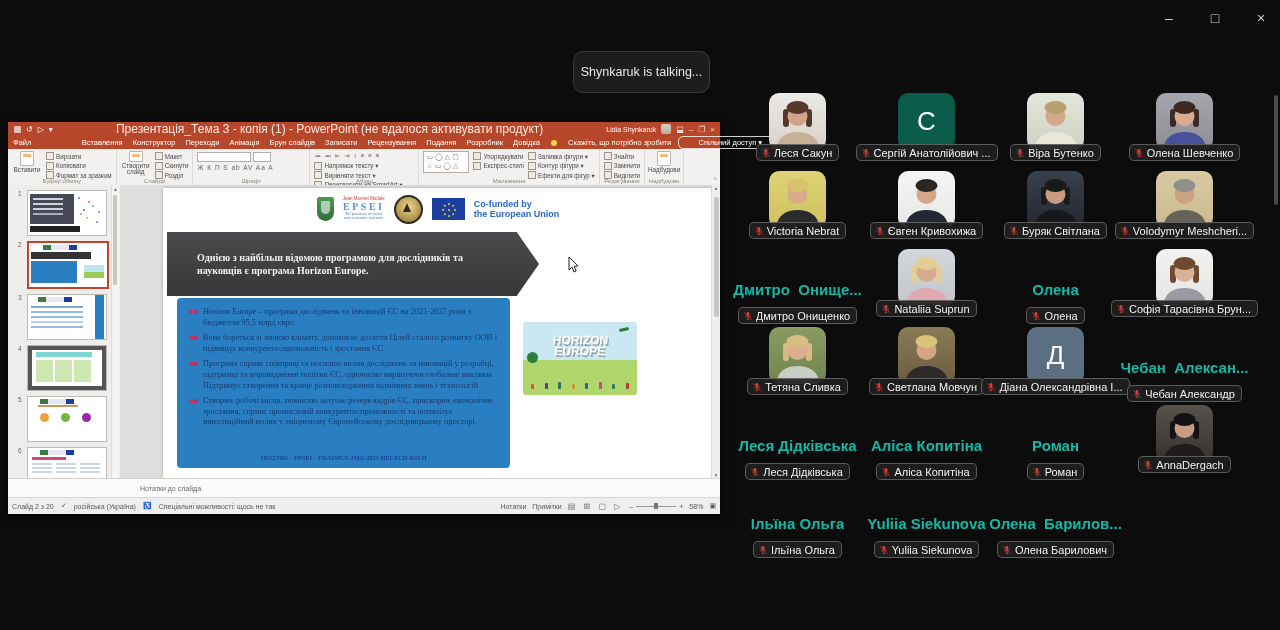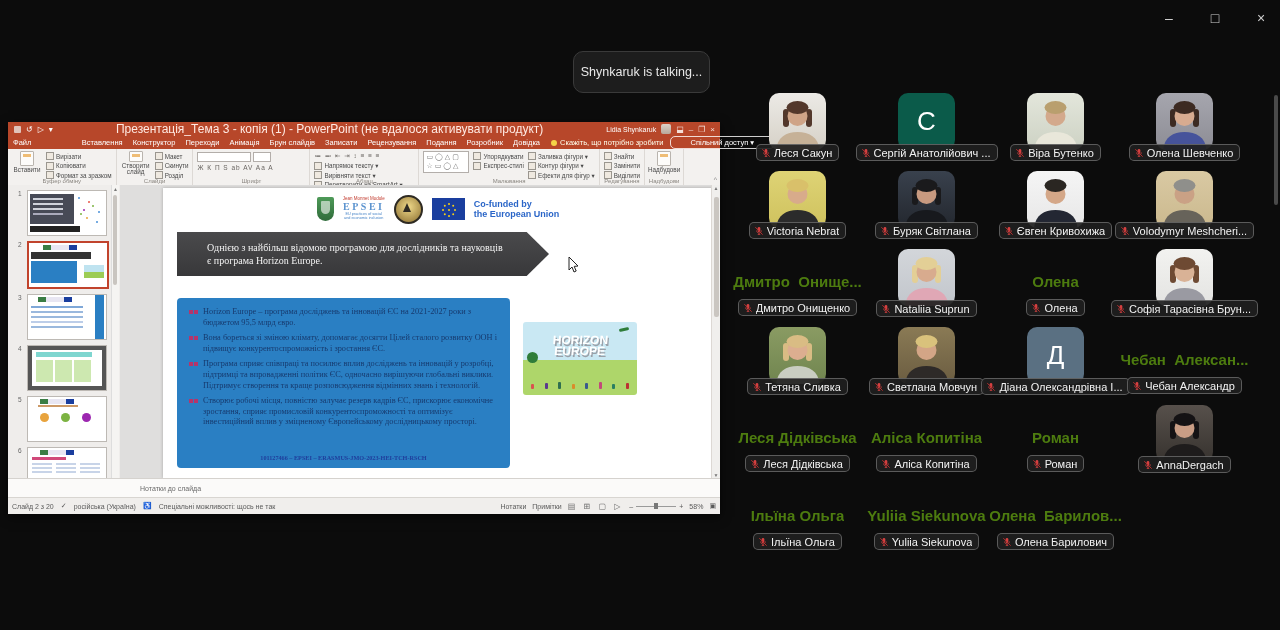--- a/index.html
+++ b/index.html
@@ -21,21 +21,21 @@
   .qat .qi{width:7px;height:7px;background:#e9d9d3;border-radius:1px;opacity:.85;}
   .qat .qg{font-size:8px;line-height:7px;}
   .ttitle{flex:1;text-align:center;font-size:12px;color:#ffe9e2;white-space:nowrap;overflow:hidden;}
   .tright{display:flex;align-items:center;gap:5px;margin-right:5px;font-size:7px;}
   .uava{width:10px;height:10px;border-radius:2px;background:linear-gradient(#ddd2c8,#b8a89a);}
   .tbtn{color:#f3ded7;font-size:8px;}
   .tabs{position:absolute;left:0;top:14px;width:100%;height:13px;background:#b7472a;display:flex;
         align-items:stretch;color:#fff;}
   .tab{padding:0 5px;font-size:7.5px;display:flex;align-items:center;white-space:nowrap;text-align:center;}
   .tab.active{background:#f1efed;color:#b7472a;margin-top:26px;}
-  .tellme{display:flex;align-items:center;gap:3px;padding:0 6px;font-size:7.5px;color:#ffe;white-space:nowrap;}
+  .tellme{display:flex;align-items:center;gap:11px;padding:0 6px;font-size:7.5px;color:#ffe;white-space:nowrap;}
   .bulb{width:6px;height:6px;border-radius:50%;background:#f4d348;}
   .share{margin-left:auto;margin-right:4px;align-self:center;border:1px solid rgba(255,255,255,.8);
          border-radius:5px;padding:1px 20px;font-size:7.5px;color:#fff;white-space:nowrap;}
   
   .ribbon{position:absolute;left:0;top:27px;width:100%;height:36px;background:#f3f1ef;
           border-bottom:1px solid #d2cfcc;display:flex;}
   .rgroup{position:relative;border-right:1px solid #ddd9d5;padding:2px 4px 9px 4px;display:flex;gap:4px;}
   .rcap{position:absolute;left:0;right:0;bottom:1px;text-align:center;font-size:6px;color:#8a8680;white-space:nowrap;}
   .bigbtn{display:flex;flex-direction:column;align-items:center;justify-content:flex-start;gap:1px;width:30px;text-align:center;}
   .bigbtn .bi{width:12px;height:13px;background:#fdfcfa;border:1px solid #b9b4ae;border-radius:1px;position:relative;}
@@ -94,22 +94,22 @@
   .jmblock{text-align:center;line-height:1;}
   .jm1{font-size:4.5px;color:#c23b2e;margin-bottom:1px;}
   .jm2{font-size:10px;color:#5b93cf;letter-spacing:2.5px;font-weight:700;font-family:"Liberation Serif",serif;}
   .jm3{font-size:3.8px;color:#4a86c8;margin-top:1px;}
   .circlogo{width:25px;height:25px;border-radius:50%;background:radial-gradient(circle at 50% 40%,#efd98a,#8a6d2f);border:2.5px solid #2e2a22;position:relative;}
   .circlogo::after{content:"";position:absolute;left:7px;top:6px;width:0;height:0;border-left:4px solid transparent;border-right:4px solid transparent;border-bottom:9px solid #2e2a22;}
   .euflag{width:33px;height:22px;background:#1a3e9e;position:relative;}
   .eustars{position:absolute;left:16px;top:11px;width:2px;height:2px;border-radius:50%;background:#f7d117;
            box-shadow:6px 0 #f7d117,-6px 0 #f7d117,0 -6px #f7d117,0 6px #f7d117,4.2px -4.2px #f7d117,-4.2px -4.2px #f7d117,4.2px 4.2px #f7d117,-4.2px 4.2px #f7d117;}
   .cofund{font-size:9px;font-weight:bold;color:#2b66c8;line-height:1.15;}
-  .banner{position:absolute;left:14px;top:44px;width:372px;height:44px;background:linear-gradient(#4a4a4c,#38383a);
-          clip-path:polygon(0 0,94% 0,100% 50%,94% 100%,0 100%);display:flex;align-items:center;}
+  .banner{position:absolute;left:4px;top:44px;width:372px;height:64px;background:linear-gradient(#4a4a4c,#38383a);
+          clip-path:polygon(0 0,94% 0,100% 50%,94% 100%,0 100%);display:flex;align-items:center;font-weight:bold;}
   .banner div{font-family:"Liberation Serif",serif;color:#f2f2f2;font-size:10px;line-height:1.3;padding:0 40px 0 30px;}
   .bluebox{position:absolute;left:14px;top:110px;width:333px;height:170px;background:#2a7fc3;border-radius:4px;padding:9px 10px 4px 12px;box-sizing:border-box;}
   .bullet{display:flex;gap:5px;margin-bottom:5px;}
   .bullet .bm{flex:0 0 auto;width:4px;height:4px;background:#b5356b;margin-top:3px;box-shadow:5px 0 0 #b5356b;margin-right:5px;}
   .bullet .bt{font-family:"Liberation Serif",serif;font-size:8.3px;line-height:1.28;color:#173a6e;}
   .bfooter{position:absolute;left:0;right:0;bottom:7px;text-align:center;font-size:6.2px;color:#1f3e9c;font-weight:bold;font-family:"Liberation Serif",serif;}
   .heimg{position:absolute;left:360px;top:134px;width:114px;height:73px;border-radius:3px;overflow:hidden;
          background:linear-gradient(#c9e8f3 0 52%,#aed66a 52%);}
   .hetxt{position:absolute;left:0;top:13px;width:100%;text-align:center;font-size:12px;font-weight:800;color:#fff;
          line-height:.95;transform:skewX(-4deg);text-shadow:1.5px 1.5px 0 #9aa0a8;}
@@ -129,21 +129,21 @@
   .ztrack{width:40px;height:1px;background:#9a9a9a;position:relative;}
   .zthumb{position:absolute;left:18px;top:-2.5px;width:4px;height:6px;background:#777;}
   
   .pgrid{position:absolute;left:733px;top:93px;width:547px;display:grid;grid-template-columns:repeat(4,129px);
          grid-auto-rows:78px;}
   .cell{position:relative;display:flex;flex-direction:column;align-items:center;overflow:visible;}
   .photo{width:57px;height:57px;border-radius:10px;overflow:hidden;flex:0 0 auto;}
   .photo svg{display:block;}
   .letterTile{width:57px;height:57px;border-radius:10px;display:flex;align-items:center;justify-content:center;
               color:#fff;font-size:26px;font-weight:400;flex:0 0 auto;}
-  .bigname{margin-top:24px;font-size:15px;font-weight:700;color:#4d7c0f;white-space:pre;max-width:140px;overflow:hidden;}
+  .bigname{margin-top:32px;font-size:15px;font-weight:700;color:#14b8a6;white-space:pre;max-width:140px;overflow:hidden;}
   .pill{margin-top:-6px;z-index:2;display:flex;align-items:center;gap:3px;background:rgba(32,32,32,.92);
         border:1px solid rgba(255,255,255,.28);border-radius:5px;padding:1.5px 6px 1.5px 4px;max-width:142px;}
   .pill.txtpill{margin-top:9px;}
   .pill span{color:#f2f2f2;font-size:11px;white-space:nowrap;overflow:hidden;}
   
   .wm{position:absolute;left:948px;top:548px;width:330px;color:#9a9a9a;opacity:.85;}
   .wm .w1{font-size:20px;color:#8f8f8f;}
   .wm .w2{font-size:12.5px;color:#8a8a8a;margin-top:4px;line-height:1.35;}
   .pscroll{position:absolute;right:2px;top:95px;width:4px;height:110px;background:#4a4a4a;border-radius:2px;}
 </style>
@@ -610,20 +610,46 @@
  <path d="M3.1 5.4c0 1.7 1.3 3 2.9 3s2.9-1.3 2.9-3" stroke="#d54141" stroke-width=".9" fill="none"></path>
  <path d="M6 8.4v1.5M4.5 10.2h3" stroke="#d54141" stroke-width=".9"></path>
  <path d="M1.6 1.4l8.8 9" stroke="#b52f2f" stroke-width="1.2"></path>
           </svg>
           <span>Victoria Nebrat</span>
         </div>
       </div>
       <div class="cell">
         <div class="photo">
           <svg viewBox="0 0 57 57" width="57" height="57">
+    <rect width="57" height="57" fill="url(#g7)"></rect>
+    <defs>
+              <linearGradient id="g7" x1="0" y1="0" x2="0" y2="1">
+      <stop offset="0" stop-color="#f5f5f5"></stop>
+                <stop offset="1" stop-color="#e7e7e7"></stop>
+              </linearGradient>
+            </defs>
+
+    <circle cx="28.5" cy="23" r="10" fill="#d4a788"></circle>
+    <ellipse cx="28.5" cy="14.5" rx="11" ry="6.5" fill="#2a2622"></ellipse>
+    <path d="M7 57c1.5-13 10-18 21.5-18S49.5 44 50.5 57z" fill="#232733"></path>
+  </svg>
+        </div>
+        <div class="pill">
+          <svg viewBox="0 0 12 12" width="10" height="10">
+ <path d="M6 1.2c-.9 0-1.6.7-1.6 1.6v2.8c0 .9.7 1.6 1.6 1.6s1.6-.7 1.6-1.6V2.8C7.6 1.9 6.9 1.2 6 1.2z" fill="#d54141"></path>
+ <path d="M3.1 5.4c0 1.7 1.3 3 2.9 3s2.9-1.3 2.9-3" stroke="#d54141" stroke-width=".9" fill="none"></path>
+ <path d="M6 8.4v1.5M4.5 10.2h3" stroke="#d54141" stroke-width=".9"></path>
+ <path d="M1.6 1.4l8.8 9" stroke="#b52f2f" stroke-width="1.2"></path>
+          </svg>
+          <span>Євген Кривохижа</span>
+        </div>
+      </div>
+      <div class="cell">
+        <div class="photo">
+          <svg viewBox="0 0 57 57" width="57" height="57">
     <rect width="57" height="57" fill="url(#g6)"></rect>
     <defs>
               <linearGradient id="g6" x1="0" y1="0" x2="0" y2="1">
       <stop offset="0" stop-color="#39414d"></stop>
                 <stop offset="1" stop-color="#23272e"></stop>
               </linearGradient>
             </defs>
     <rect x="14" y="16" width="6" height="18" rx="3" fill="#1a1a1c"></rect>
             <rect x="37" y="16" width="6" height="18" rx="3" fill="#1a1a1c"></rect>
     <circle cx="28.5" cy="23" r="10" fill="#c89a80"></circle>
@@ -637,46 +663,20 @@
  <path d="M3.1 5.4c0 1.7 1.3 3 2.9 3s2.9-1.3 2.9-3" stroke="#d54141" stroke-width=".9" fill="none"></path>
  <path d="M6 8.4v1.5M4.5 10.2h3" stroke="#d54141" stroke-width=".9"></path>
  <path d="M1.6 1.4l8.8 9" stroke="#b52f2f" stroke-width="1.2"></path>
           </svg>
           <span>Буряк Світлана</span>
         </div>
       </div>
       <div class="cell">
         <div class="photo">
           <svg viewBox="0 0 57 57" width="57" height="57">
-    <rect width="57" height="57" fill="url(#g7)"></rect>
-    <defs>
-              <linearGradient id="g7" x1="0" y1="0" x2="0" y2="1">
-      <stop offset="0" stop-color="#f5f5f5"></stop>
-                <stop offset="1" stop-color="#e7e7e7"></stop>
-              </linearGradient>
-            </defs>
-
-    <circle cx="28.5" cy="23" r="10" fill="#d4a788"></circle>
-    <ellipse cx="28.5" cy="14.5" rx="11" ry="6.5" fill="#2a2622"></ellipse>
-    <path d="M7 57c1.5-13 10-18 21.5-18S49.5 44 50.5 57z" fill="#232733"></path>
-  </svg>
-        </div>
-        <div class="pill">
-          <svg viewBox="0 0 12 12" width="10" height="10">
- <path d="M6 1.2c-.9 0-1.6.7-1.6 1.6v2.8c0 .9.7 1.6 1.6 1.6s1.6-.7 1.6-1.6V2.8C7.6 1.9 6.9 1.2 6 1.2z" fill="#d54141"></path>
- <path d="M3.1 5.4c0 1.7 1.3 3 2.9 3s2.9-1.3 2.9-3" stroke="#d54141" stroke-width=".9" fill="none"></path>
- <path d="M6 8.4v1.5M4.5 10.2h3" stroke="#d54141" stroke-width=".9"></path>
- <path d="M1.6 1.4l8.8 9" stroke="#b52f2f" stroke-width="1.2"></path>
-          </svg>
-          <span>Євген Кривохижа</span>
-        </div>
-      </div>
-      <div class="cell">
-        <div class="photo">
-          <svg viewBox="0 0 57 57" width="57" height="57">
     <rect width="57" height="57" fill="url(#g8)"></rect>
     <defs>
               <linearGradient id="g8" x1="0" y1="0" x2="0" y2="1">
       <stop offset="0" stop-color="#d9c9a3"></stop>
                 <stop offset="1" stop-color="#cbb98e"></stop>
               </linearGradient>
             </defs>
 
     <circle cx="28.5" cy="23" r="10" fill="#caa185"></circle>
     <ellipse cx="28.5" cy="14.5" rx="11" ry="6.5" fill="#8f8f8b"></ellipse>

